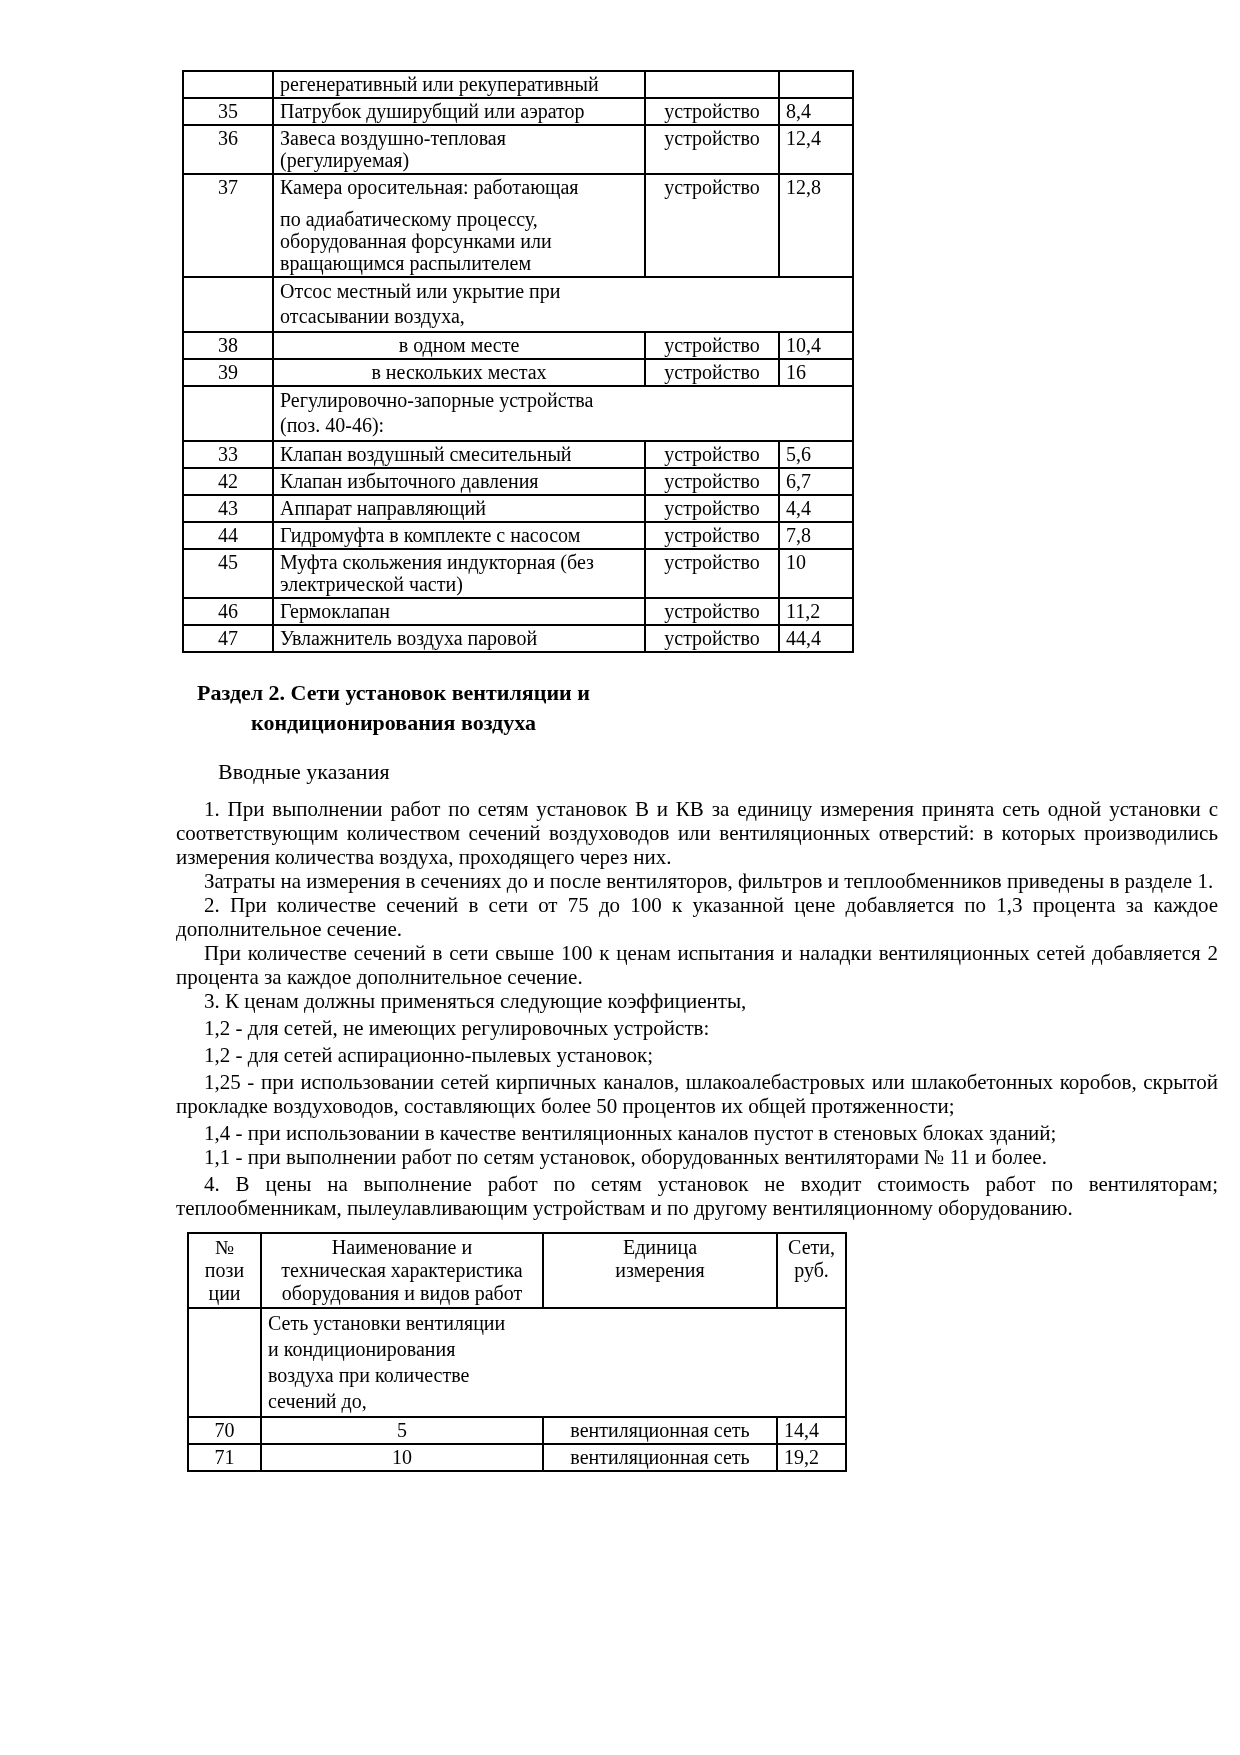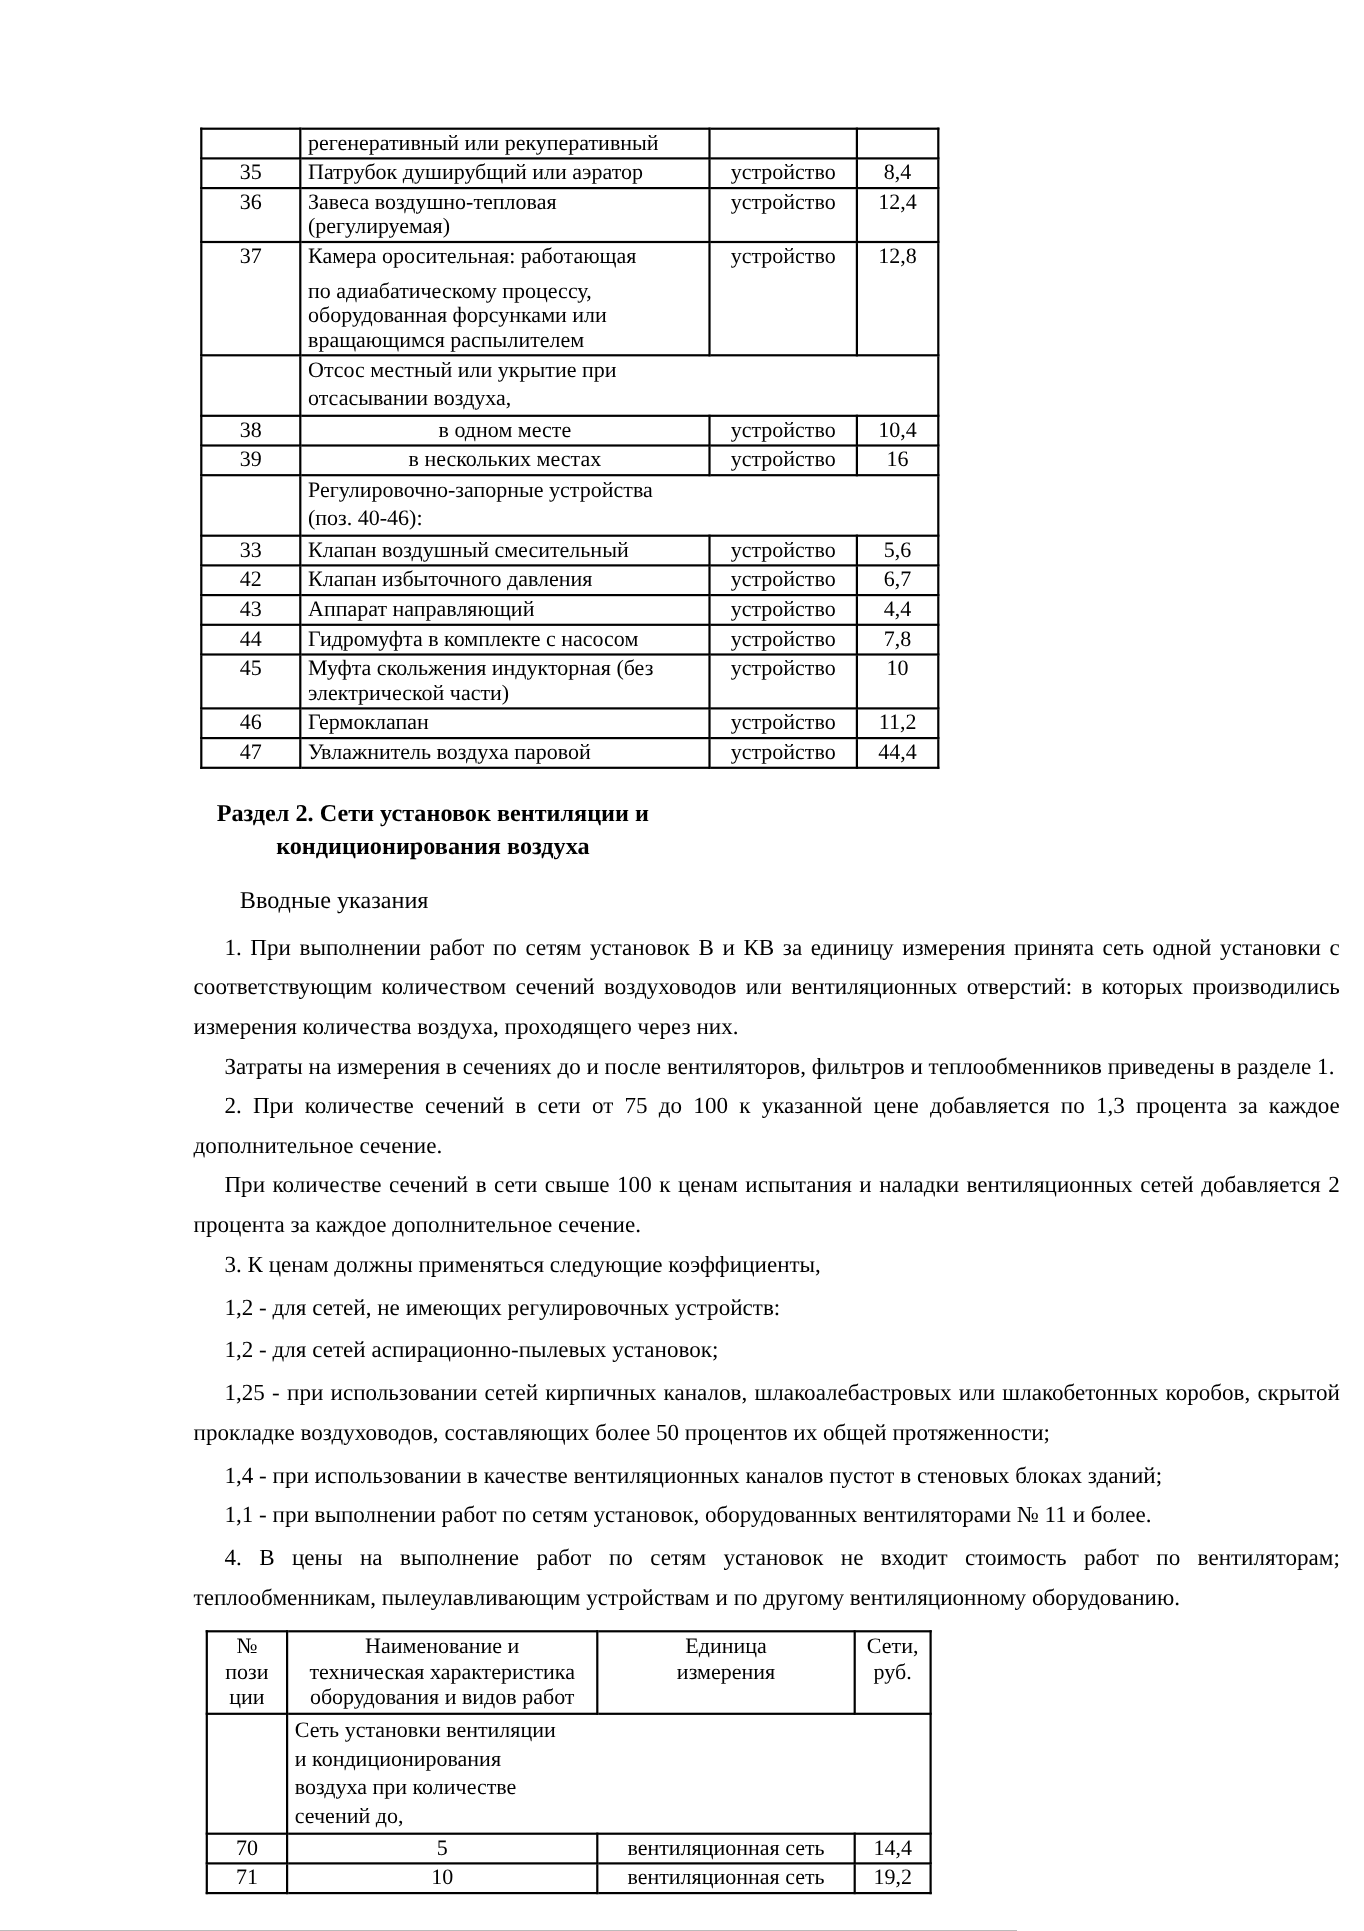--- a/index.html
+++ b/index.html
@@ -4,21 +4,21 @@
 <style>
   html, body { margin: 0; padding: 0; background: #888; }
   .page {
     width: 1240px;
     height: 1755px;
     background: #ffffff;
     color: #000000;
     font-family: "Liberation Serif", "DejaVu Serif", serif;
     position: relative;
     box-sizing: border-box;
-    padding-top: 116px;
+    padding-top: 70px;
     margin: 0 auto;
     overflow: hidden;
   }
   
   table.tbl {
     border-collapse: collapse;
     table-layout: fixed;
     font-size: 20px;
     line-height: 22px;
   }
@@ -27,21 +27,21 @@
     vertical-align: top;
     padding: 1px 6px 2px 6px;
     overflow: hidden;
   }
   .tbl1 { margin-left: 182px; width: 670px; }
   .tbl2 { margin-left: 187px; width: 658px; margin-top: 12px; line-height: 23px; }
   .cell-num   { text-align: center; padding-left: 2px; padding-right: 2px; }
   .cell-name  { text-align: left; }
   .cell-center{ text-align: center; }
   .cell-unit  { text-align: center; }
-  .cell-price { text-align: center; }
+  .cell-price { text-align: left; }
   .cell-group { white-space: pre-line; line-height: 25px; padding-top: 2px; padding-bottom: 3px; }
   .cell-name-indent { padding-left: 40px; text-align: center; }
   .name2 { margin-top: 10px; }
   .tbl2 th {
     font-weight: normal;
     text-align: center;
     white-space: pre-line;
     line-height: 23px;
     padding-top: 2px;
     padding-bottom: 2px;
@@ -60,21 +60,21 @@
   }
   .intro-label {
     margin: 22px 0 0 218px;
     font-size: 22px;
     line-height: 24px;
   }
   
   .text-block {
     margin: 13px 22px 0 176px;
     font-size: 21px;
-    line-height: 36px;
+    line-height: 24px;
     text-align: justify;
   }
   .text-block p { margin: 0; text-indent: 28px; }
   .text-block p.sp { margin-top: 3px; }
 </style>
 </head>
 <body>
 
 <div class="page">
 

